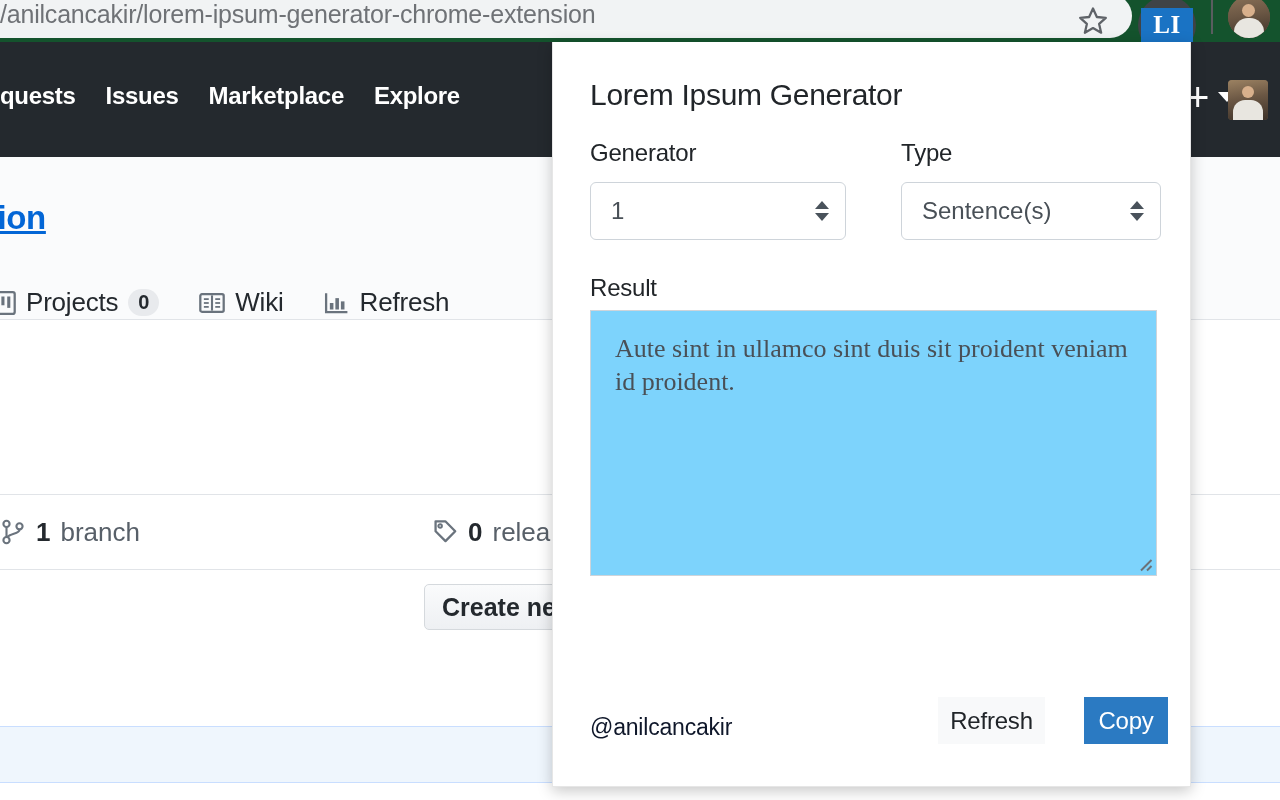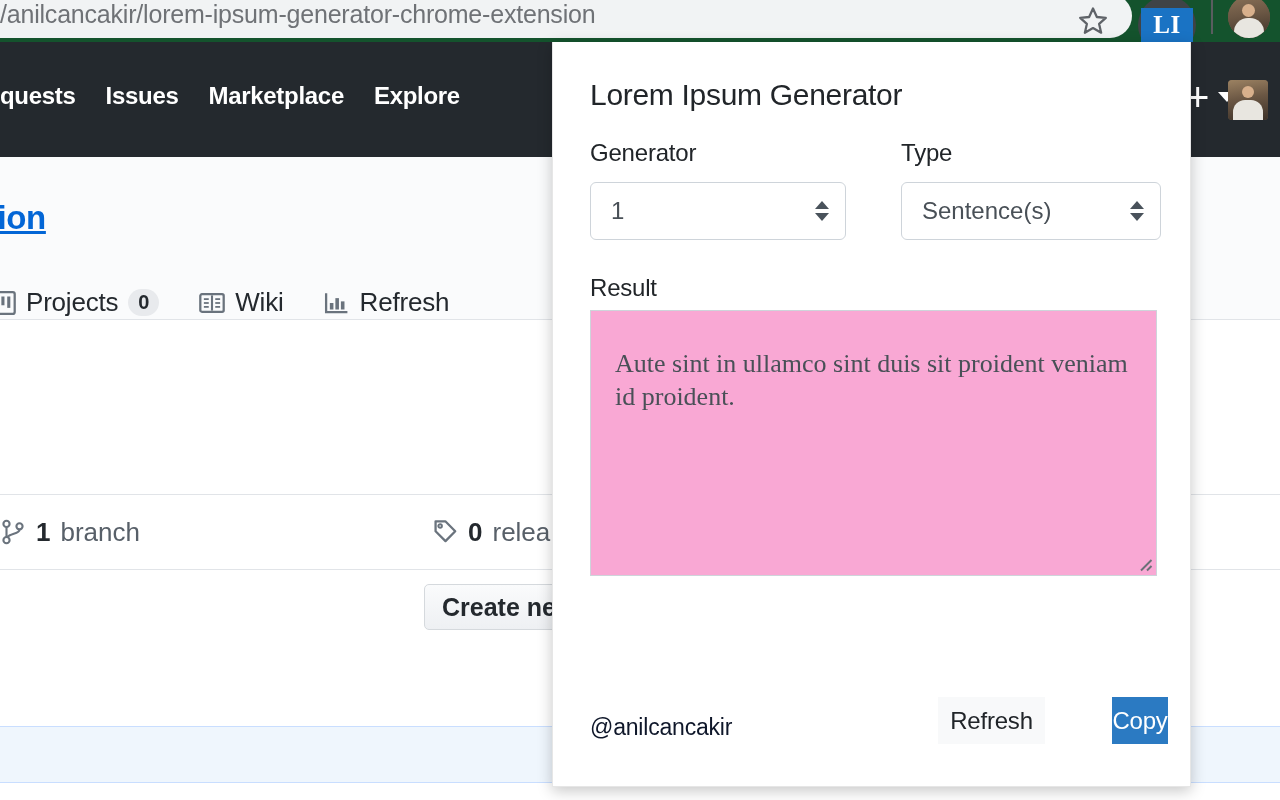--- a/index.html
+++ b/index.html
@@ -171,42 +171,42 @@
     position: absolute; right: 16px; top: 50%; transform: translateY(-50%);
     display: flex; flex-direction: column; gap: 4px;
   }
   .sp-up { width: 0; height: 0; border-left: 7px solid transparent;
     border-right: 7px solid transparent; border-bottom: 8px solid #49525b; }
   .sp-down { width: 0; height: 0; border-left: 7px solid transparent;
     border-right: 7px solid transparent; border-top: 8px solid #49525b; }
 
   .result-box {
     position: absolute; left: 37px; top: 268px; width: 567px; height: 266px;
-    background: #f9a8d4; border: 1px solid #ced4da;
-    padding: 36px 24px;
+    background: #7dd3fc; border: 1px solid #ced4da;
+    padding: 21px 24px;
     font-family: "Liberation Serif", serif;
     font-size: 26px; line-height: 1.27; color: #495057;
   }
   .resize-handle {
     position: absolute; right: 3px; bottom: 3px; width: 18px; height: 18px;
   }
   .popup-footer {
     position: absolute; left: 0; top: 655px; width: 639px; height: 90px;
   }
   .footer-author {
     position: absolute; left: 37px; top: 17px;
     font-size: 23px; color: #0f172a; letter-spacing: -0.2px;
   }
   .btn {
     position: absolute; top: 0px; height: 47px;
     display: flex; align-items: center; justify-content: center;
     font-size: 24px; letter-spacing: -0.2px; border: none; cursor: pointer;
   }
   .btn-refresh { right: 147px; width: 107px; background: #f8f9fa; color: #212529; }
-  .btn-copy { right: 24px; width: 56px; background: #2b7ac2; color: #ffffff; }
+  .btn-copy { right: 24px; width: 84px; background: #2b7ac2; color: #ffffff; }
 </style>
 </head>
 <body>
 
 <div id="root">
 
   <div class="gh-page">
 
     <div class="gh-header">
       <div class="gh-nav">

